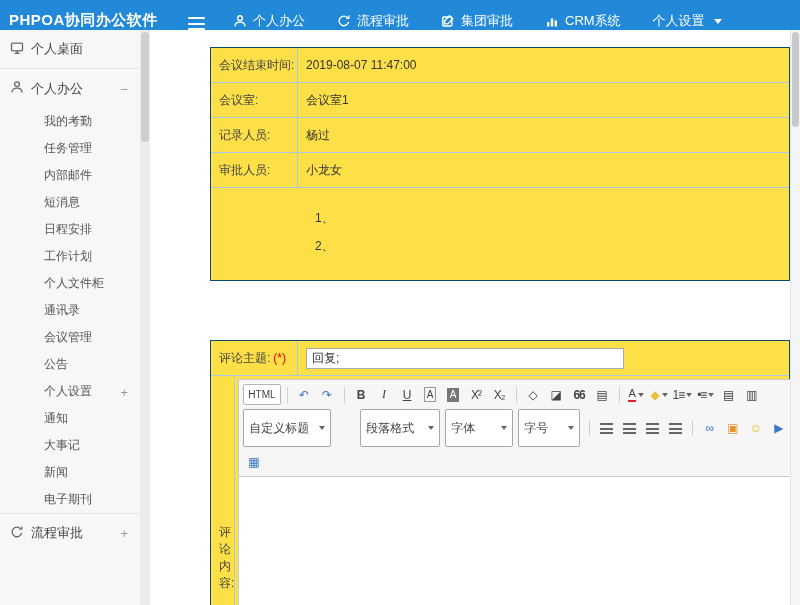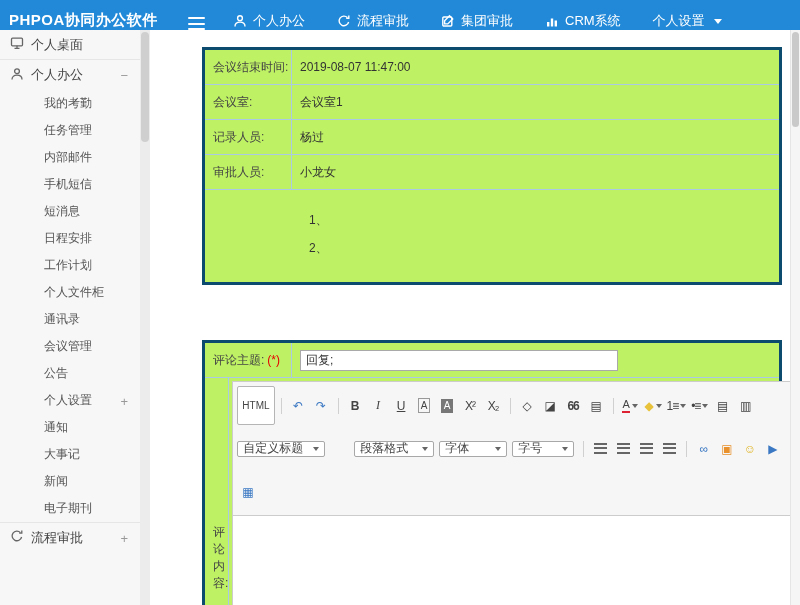--- a/index.html
+++ b/index.html
@@ -12,72 +12,72 @@
   .hamburger { width:17px; height:13px; display:flex; flex-direction:column; justify-content:space-between; cursor:pointer; }
   .hamburger i { height:2px; background:#fff; border-radius:1px; }
   .topnav { display:flex; margin-left:28px; gap:32px; }
   .nav-item { display:flex; align-items:center; gap:6px; font-size:13px; cursor:pointer; white-space:nowrap; }
   .nav-item svg { display:block; }
   .caret-down { width:0; height:0; border-left:4px solid transparent; border-right:4px solid transparent; border-top:5px solid #fff; margin-left:3px; }
 
   
   .page { display:flex; height:575px; }
   .sidebar { width:140px; background:#f7f7f7; overflow:hidden; }
-  .side-group { position:relative; display:flex; align-items:center; gap:7px; height:30px; padding-left:10px;
+  .side-group { position:relative; display:flex; align-items:center; gap:7px; height:39px; padding-left:10px;
     font-size:13px; color:#444; cursor:pointer; }
   .side-group.bordered { border-bottom:1px solid #e6e6e6; }
   .side-group.topline { border-top:1px solid #e6e6e6; }
   .sub-item { position:relative; height:27px; line-height:27px; padding-left:28px; font-size:12px; color:#555; cursor:pointer;margin-left:16px; }
   .toggle { position:absolute; right:12px; top:50%; transform:translateY(-50%); color:#999; font-size:13px; }
 
   .side-scroll { width:10px; background:#ececec; position:relative; }
   .side-scroll .thumb { position:absolute; top:2px; left:1px; width:8px; height:110px; background:#cfcfcf; border-radius:4px; }
 
   .main { position:relative; flex:1; background:#fff; overflow:hidden; }
   .main-scroll { position:absolute; right:0; top:0; width:10px; height:100%; background:#f5f5f5; border-left:1px solid #e5e5e5; }
   .main-scroll .thumb { position:absolute; top:2px; left:1px; width:7px; height:95px; background:#c9c9c9; border-radius:4px; }
 
   
-  .ftable { position:absolute; left:52px; width:580px; border:3px solid #0c4a6e; background:#bef264; }
+  .ftable { position:absolute; left:60px; width:580px; border:1px solid #0c4a6e; background:#fde047; }
   .ftable1 { top:17px; }
   .ftable2 { top:310px; height:400px; }
   .frow { display:flex; border-bottom:1px solid #aac9e4; min-height:35px; }
   .frow:last-child { border-bottom:none; }
   .fcell-label { width:87px; border-right:1px solid #aac9e4; padding-left:8px; display:flex; align-items:center;
     font-size:12px; color:#444; }
   .fcell-value { flex:1; display:flex; align-items:center; padding-left:8px; font-size:12px; color:#333; }
   .fcontent { border-bottom:none; height:92px; display:block; padding:16px 0 0 104px; font-size:12px; color:#333; }
   .fcontent div { line-height:28px; }
   .required { color:#e60000; margin-left:3px; font-size:12px; }
   .subject-row { height:34px; }
   .subject-input { width:318px; height:21px; border:1px solid #a9a9a9; font-size:12px; padding:2px 5px; color:#333; background:#fff; }
   .content-row { flex:1; align-items:stretch; }
   .content-row .fcell-label { align-items:center; }
   .content-row .fcell-value { padding:3px; align-items:stretch; }
 
   
   .editor { flex:1; border:1px solid #ccc; display:flex; flex-direction:column; background:#fff; }
   .toolbar { background:#f6f6f6; border-bottom:1px solid #ccc; padding:2px 4px; }
   .tb-row { display:flex; align-items:center; gap:2px; padding:2px 0; flex-wrap:nowrap; }
-  .tb-btn { min-width:21px; height:39px; display:inline-flex; align-items:center; justify-content:center;
+  .tb-btn { min-width:21px; height:21px; display:inline-flex; align-items:center; justify-content:center;
     font-size:12px; color:#444; border:1px solid transparent; border-radius:2px; cursor:pointer; background:transparent; }
   .tb-btn.bordered { border-color:#b5b5b5; background:#fff; font-size:10px; padding:0 4px; }
   .tb-sep { width:1px; height:16px; background:#d0d0d0; margin:0 4px; }
   .blue { color:#3b78c3; }
   .bold-g { font-weight:bold; }
   .italic-g { font-style:italic; font-family:"Liberation Serif",serif; }
   .under-g { text-decoration:underline; }
   .boxed-g { border:1px solid #999; font-size:10px; padding:0 2px; line-height:13px; }
   .hl-g { background:#777; color:#fff; font-size:10px; padding:0 3px; line-height:14px; }
   .fc-g { border-bottom:2px solid #d23; line-height:13px; font-size:11px; }
   .bc-g { color:#e8c23a; }
   .small-g { font-size:12px; letter-spacing:-1px; }
   .mini-caret { width:0; height:0; border-left:3px solid transparent; border-right:3px solid transparent;
     border-top:4px solid #666; margin-left:2px; }
-  .dropdown { height:16px; background:#fff; border:1px solid #a8a8a8; border-radius:2px; display:flex;
+  .dropdown { height:38px; background:#fff; border:1px solid #a8a8a8; border-radius:2px; display:flex;
     align-items:center; justify-content:space-between; padding:0 5px; font-size:12px; color:#444; cursor:pointer; margin-right:3px;font-family:Liberation Serif, serif; }
   .dd-title { width:88px; } .dd-para { width:80px;margin-left:24px; } .dd-font { width:68px; } .dd-size { width:62px; }
   .align-icon { width:13px; height:11px; background:repeating-linear-gradient(to bottom,#666 0 2px,transparent 2px 4.5px); }
   .icon-orange { color:#e8912d; } .icon-yellow { color:#e0b421; } .icon-blue { color:#3b78c3; } .icon-dark { color:#35547e; }
   .edit-area { flex:1; background:#fff; cursor:text; }
 </style>
 </head>
 <body>
 
 <header class="topbar">
@@ -152,21 +152,20 @@
             <path d="M2 12.5c0-3 2.2-4.4 5-4.4s5 1.4 5 4.4"></path>
         </svg>
       </span>
       <span>个人办公</span>
       <span class="toggle">−</span>
     </div>
 
     <div class="sub-item"><span>我的考勤</span></div>
     <div class="sub-item"><span>任务管理</span></div>
     <div class="sub-item"><span>内部邮件</span></div>
-    <div class="sub-item"><span>手机短信</span></div>
     <div class="sub-item"><span>短消息</span></div>
     <div class="sub-item"><span>日程安排</span></div>
     <div class="sub-item"><span>工作计划</span></div>
     <div class="sub-item"><span>个人文件柜</span></div>
     <div class="sub-item"><span>通讯录</span></div>
     <div class="sub-item"><span>会议管理</span></div>
     <div class="sub-item"><span>公告</span></div>
     <div class="sub-item">
       <span>个人设置</span>
       <span class="toggle">+</span>

